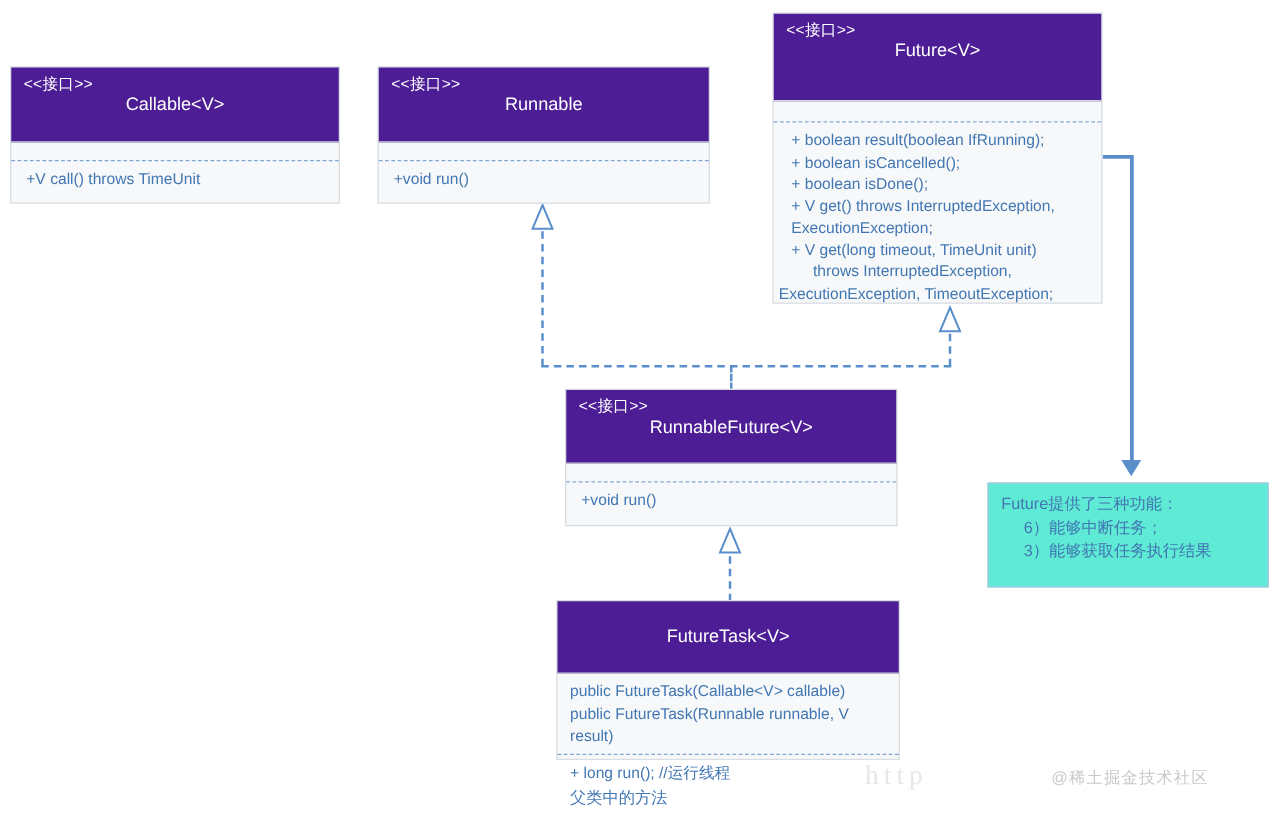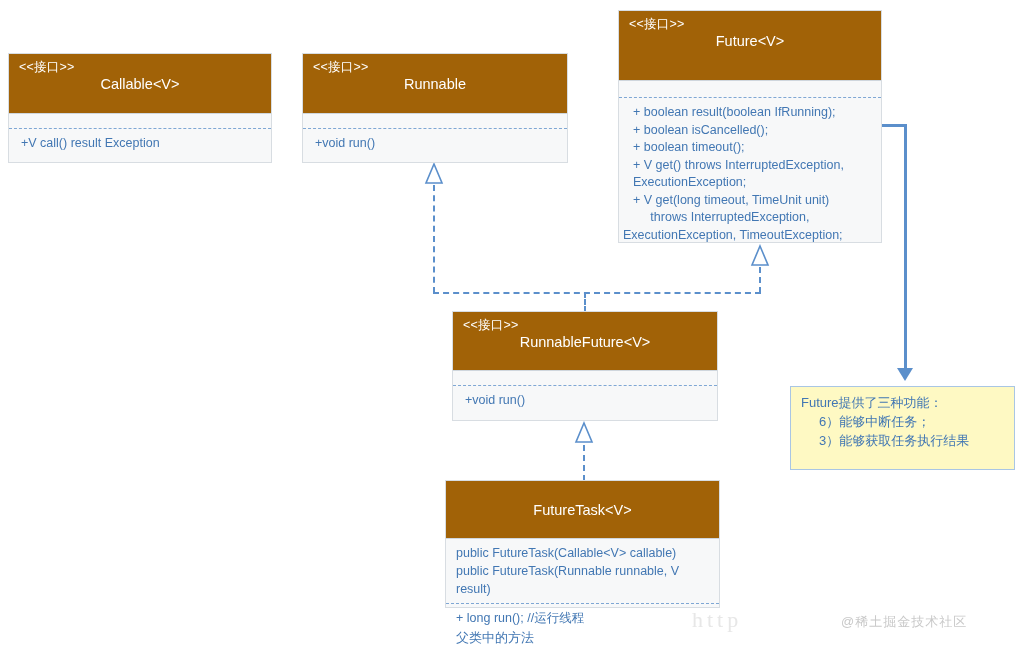--- a/index.html
+++ b/index.html
@@ -20,21 +20,21 @@
 
   
   .uml-box {
     position: absolute;
     background: #f7f8f9;
     border: 1px solid #d8dde2;
     box-sizing: border-box;
     box-shadow: 0 0 0 0 rgba(0,0,0,0);
   }
   .uml-header {
-    background: #a16207;
+    background: #4c1d95;
     box-sizing: border-box;
     position: relative;
     padding: 6px 10px 4px 10px;
     border-bottom: 1px solid #cfd6dd;
   }
   .stereotype {
     color: #ffffff;
     font-size: 12.5px;
     line-height: 15px;
     letter-spacing: .2px;
@@ -75,21 +75,21 @@
   .uml-compart .m.wrap {
     white-space: normal;
   }
   .cn {
     font-size: 13px;
   }
 
   
   .note-box {
     position: absolute;
-    background: #fef9c3;
+    background: #5eead4;
     border: 1px solid #a9c6e4;
     box-sizing: border-box;
     color: #4277b3;
     font-size: 13px;
     line-height: 19px;
     padding: 6px 10px;
   }
   .note-line { white-space: pre; }
   .note-line.ind { padding-left: 18px; }
 
@@ -181,21 +181,21 @@
     <div class="arrow-solid" style="left:897px; top:368px;"></div>
   </div>
 
   <div class="uml-box" style="left:8px; top:53px; width:264px; height:110px;">
     <div class="uml-header" style="height:60px;">
       <div class="stereotype">&lt;&lt;接口&gt;&gt;</div>
       <div class="uml-title">Callable&lt;V&gt;</div>
     </div>
     <div class="uml-spacer"></div>
     <div class="uml-compart dashed-top">
-      <div class="m">+V call() result Exception</div>
+      <div class="m">+V call() throws TimeUnit</div>
     </div>
   </div>
 
   <div class="uml-box" style="left:302px; top:53px; width:266px; height:110px;">
     <div class="uml-header" style="height:60px;">
       <div class="stereotype">&lt;&lt;接口&gt;&gt;</div>
       <div class="uml-title">Runnable</div>
     </div>
     <div class="uml-spacer"></div>
     <div class="uml-compart dashed-top">
@@ -205,21 +205,21 @@
 
   <div class="uml-box" style="left:618px; top:10px; width:264px; height:233px;">
     <div class="uml-header" style="height:70px;">
       <div class="stereotype">&lt;&lt;接口&gt;&gt;</div>
       <div class="uml-title">Future&lt;V&gt;</div>
     </div>
     <div class="uml-spacer" style="height:16px;"></div>
     <div class="uml-compart dashed-top" style="padding-left:14px; line-height:17.5px;">
       <div class="m">+ boolean result(boolean IfRunning);</div>
       <div class="m">+ boolean isCancelled();</div>
-      <div class="m">+ boolean timeout();</div>
+      <div class="m">+ boolean isDone();</div>
       <div class="m">+ V get() throws InterruptedException,</div>
       <div class="m center">ExecutionException;</div>
       <div class="m">+ V get(long timeout, TimeUnit unit)</div>
       <div class="m">     throws InterruptedException,</div>
       <div class="m center" style="margin-left:-10px;">ExecutionException, TimeoutException;</div>
     </div>
   </div>
 
   <div class="uml-box" style="left:452px; top:311px; width:266px; height:110px;">
     <div class="uml-header" style="height:59px;">

